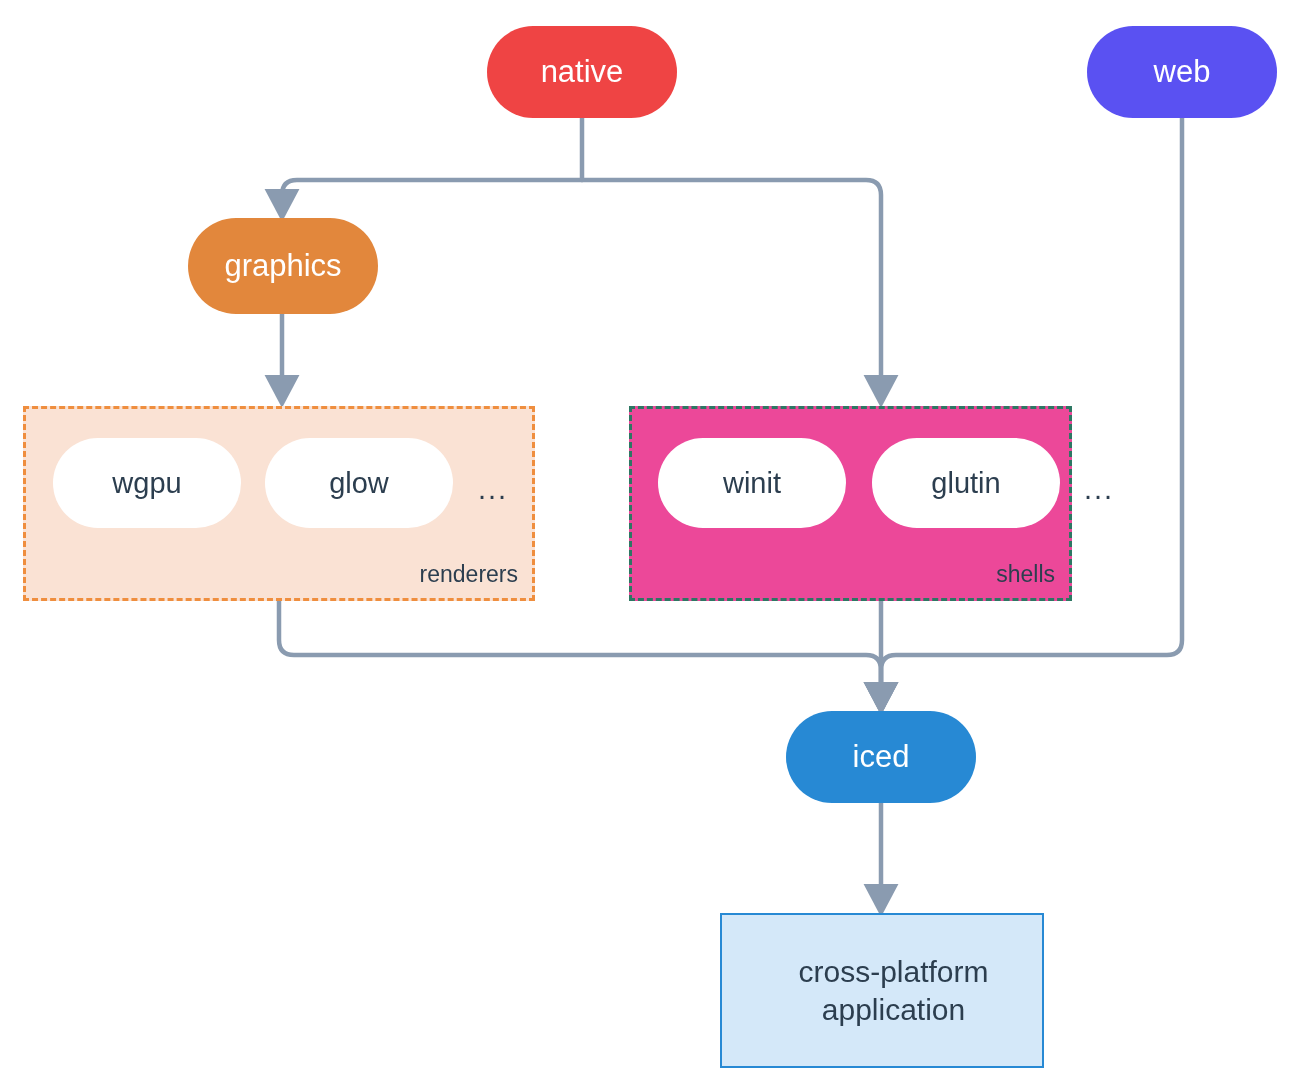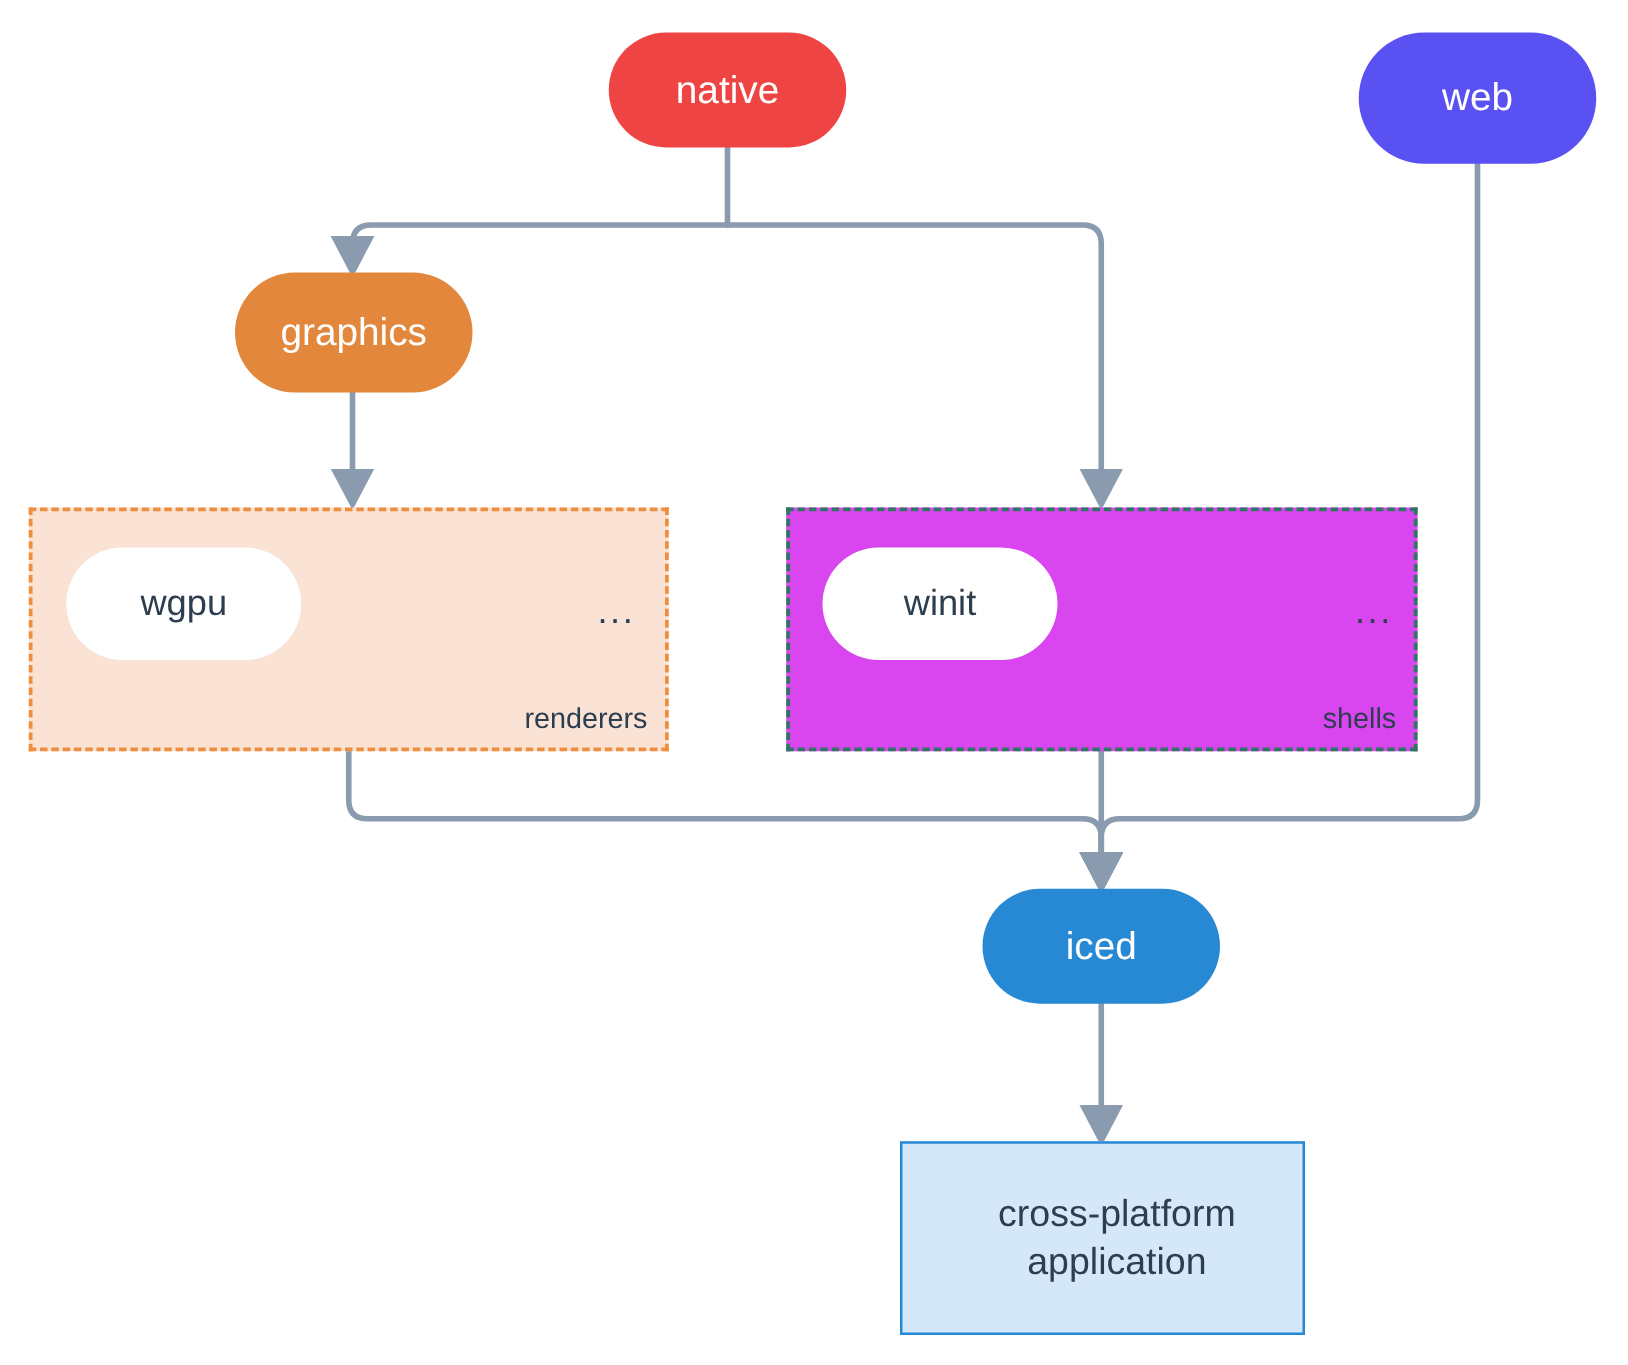--- a/index.html
+++ b/index.html
@@ -34,21 +34,21 @@
   .pill-root {
     border-radius: 999px;
     color: #ffffff;
     font-size: 31px;
   }
   .node-native {
     left: 487px; top: 26px; width: 190px; height: 92px;
     background: #ef4444;
   }
   .node-web {
-    left: 1087px; top: 26px; width: 190px; height: 105px;
+    left: 1087px; top: 26px; width: 190px; height: 92px;
     background: #5a51f2;
   }
   .node-graphics {
     left: 188px; top: 218px; width: 190px; height: 96px;
     background: #e2873c;
   }
   .node-iced {
     left: 786px; top: 711px; width: 190px; height: 92px;
     background: #2789d4;
     font-size: 31px;
@@ -57,22 +57,22 @@
   .cluster {
     position: absolute;
     box-sizing: border-box;
   }
   .cluster-renderers {
     left: 23px; top: 406px; width: 512px; height: 195px;
     background: #fae2d4;
     border: 3px dashed #ef8e3e;
   }
   .cluster-shells {
-    left: 629px; top: 406px; width: 505px; height: 195px;
-    background: #d946ef;
+    left: 629px; top: 406px; width: 443px; height: 195px;
+    background: #ec4899;
     border: 3px dashed #2d7763;
   }
   .cluster-label {
     position: absolute;
     right: 14px;
     bottom: 10px;
     font-size: 23px;
     color: #2c3e4f;
   }
   .leaf {
@@ -145,27 +145,33 @@
   </div>
 
   <div class="node pill-root node-graphics">
     <span>graphics</span>
   </div>
 
   <div class="cluster cluster-renderers">
     <div class="leaf" style="left:27px; top:29px; width:188px; height:90px;">
       <span>wgpu</span>
     </div>
+    <div class="leaf" style="left:239px; top:29px; width:188px; height:90px;">
+      <span>glow</span>
+    </div>
     <div class="ellipsis" style="left:452px; top:64px;">...</div>
     <div class="cluster-label">renderers</div>
   </div>
 
   <div class="cluster cluster-shells">
     <div class="leaf" style="left:26px; top:29px; width:188px; height:90px;">
       <span>winit</span>
+    </div>
+    <div class="leaf" style="left:240px; top:29px; width:188px; height:90px;">
+      <span>glutin</span>
     </div>
     <div class="ellipsis" style="left:452px; top:64px;">...</div>
     <div class="cluster-label">shells</div>
   </div>
 
   <div class="node pill-root node-iced">
     <span>iced</span>
   </div>
 
   <div class="node node-app">

